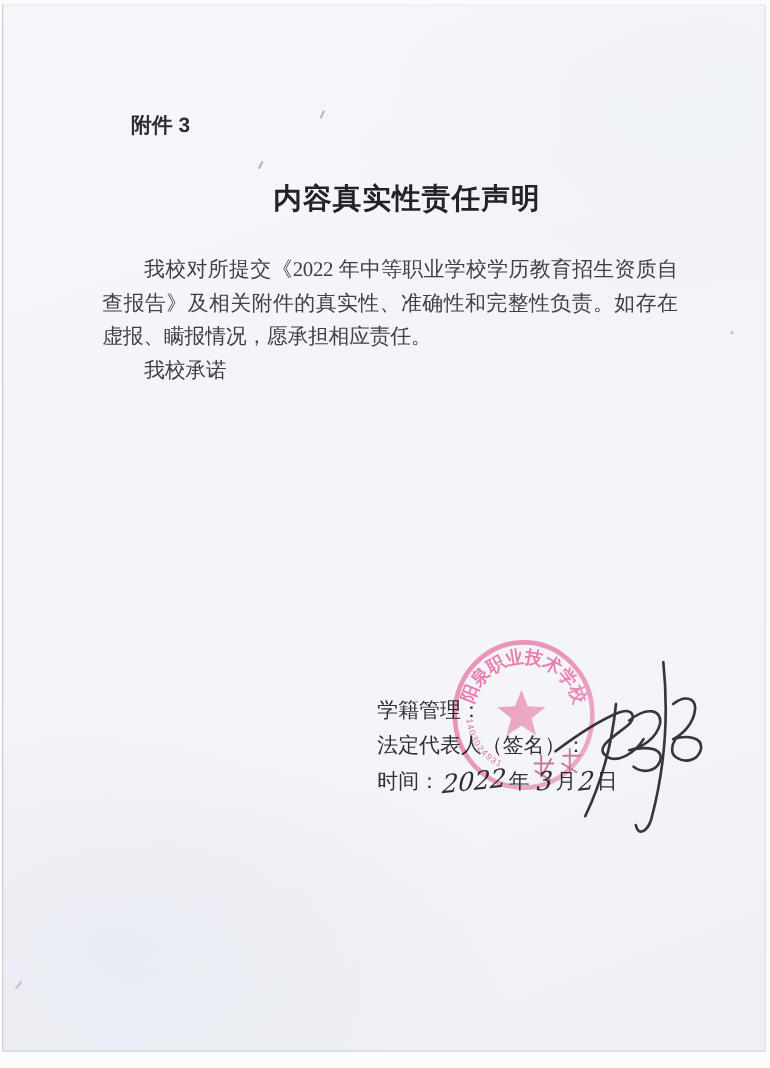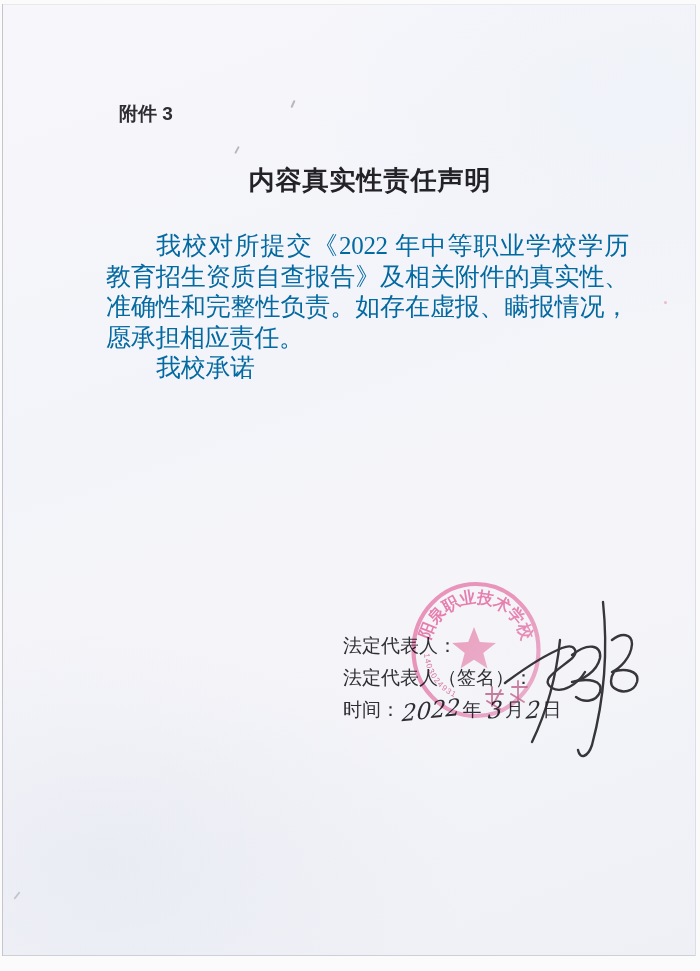--- a/index.html
+++ b/index.html
@@ -11,22 +11,22 @@
            radial-gradient(ellipse 600px 400px at 15% 90%, rgba(222,226,238,.45), rgba(0,0,0,0) 60%),
            radial-gradient(ellipse 500px 350px at 90% 10%, rgba(235,240,248,.5), rgba(0,0,0,0) 65%),
            linear-gradient(160deg,#f7f7fb 0%,#f3f4f9 38%,#f5f5f9 64%,#eef0f6 100%);
          border-left:1px solid #c5c6cc;
          box-shadow:inset 0 1px 0 #e8e9ef, inset -1px 0 0 #dcdee6, inset 0 -1px 0 #ced0d8;}
   .attach{position:absolute;left:99px;top:101px;font-family:"Liberation Sans","DejaVu Sans",sans-serif;
           font-weight:bold;font-size:19px;color:#2e2e32;padding-left:20px;}
   .title{position:absolute;left:0;top:163px;width:700px;text-align:center;transform:translateX(20px);
          font-family:"Liberation Sans","DejaVu Sans",sans-serif;font-weight:bold;font-size:26px;
          letter-spacing:1px;color:#232327;}
-  .body-text{position:absolute;left:106px;top:231px;width:523px;font-size:25px;line-height:30.6px;
-             color:#0369a1;text-align:justify;letter-spacing:-0.3px;}
+  .body-text{position:absolute;left:93px;top:231px;width:523px;font-size:19px;line-height:30.6px;
+             color:#404040;text-align:justify;letter-spacing:-0.3px;}
   .body-text p{margin:0;text-indent:2em;}
   .sig-row{position:absolute;left:343px;font-size:19px;color:#2f2f35;white-space:nowrap;}
   .row-seal{top:633px;}
   .row-rep{top:665px;}
   .row-date{top:697px;}
   .hw{font-family:"DejaVu Serif",serif;font-style:italic;font-size:23px;display:inline-block;
       transform:rotate(-6deg) skewX(-10deg);color:#2e2f36;vertical-align:-2px;margin:0 2px;}
   .seal-svg{position:absolute;left:390px;top:563px;mix-blend-mode:multiply;opacity:.93;}
   .sign-svg{position:absolute;left:480px;top:588px;}
   .speck{position:absolute;background:#7c7c84;opacity:.5;border-radius:1px;}
@@ -43,21 +43,21 @@
 
   <div class="attach">附件 3</div>
 
   <div class="title">内容真实性责任声明</div>
 
   <div class="body-text">
     <p>我校对所提交《2022 年中等职业学校学历教育招生资质自查报告》及相关附件的真实性、准确性和完整性负责。如存在虚报、瞒报情况，愿承担相应责任。</p>
     <p>我校承诺</p>
   </div>
 
-  <div class="sig-row row-seal">法定代表人：</div>
+  <div class="sig-row row-seal">学籍管理：</div>
   <div class="sig-row row-rep">法定代表人（签名）：</div>
   <div class="sig-row row-date"><span>时间：</span><span class="hw">2022</span><span>年</span>&nbsp;<span class="hw">3</span><span>月</span><span class="hw">2</span><span>日</span></div>
 
   <svg class="seal-svg" width="172" height="178" viewBox="0 0 172 178">
     <defs>
       <linearGradient id="sealFade" x1="0" y1="0" x2="1" y2="1">
         <stop offset="0%" stop-color="#ffffff"></stop>
         <stop offset="42%" stop-color="#ffffff"></stop>
         <stop offset="72%" stop-color="#c9c9c9"></stop>
         <stop offset="100%" stop-color="#8f8f8f"></stop>

